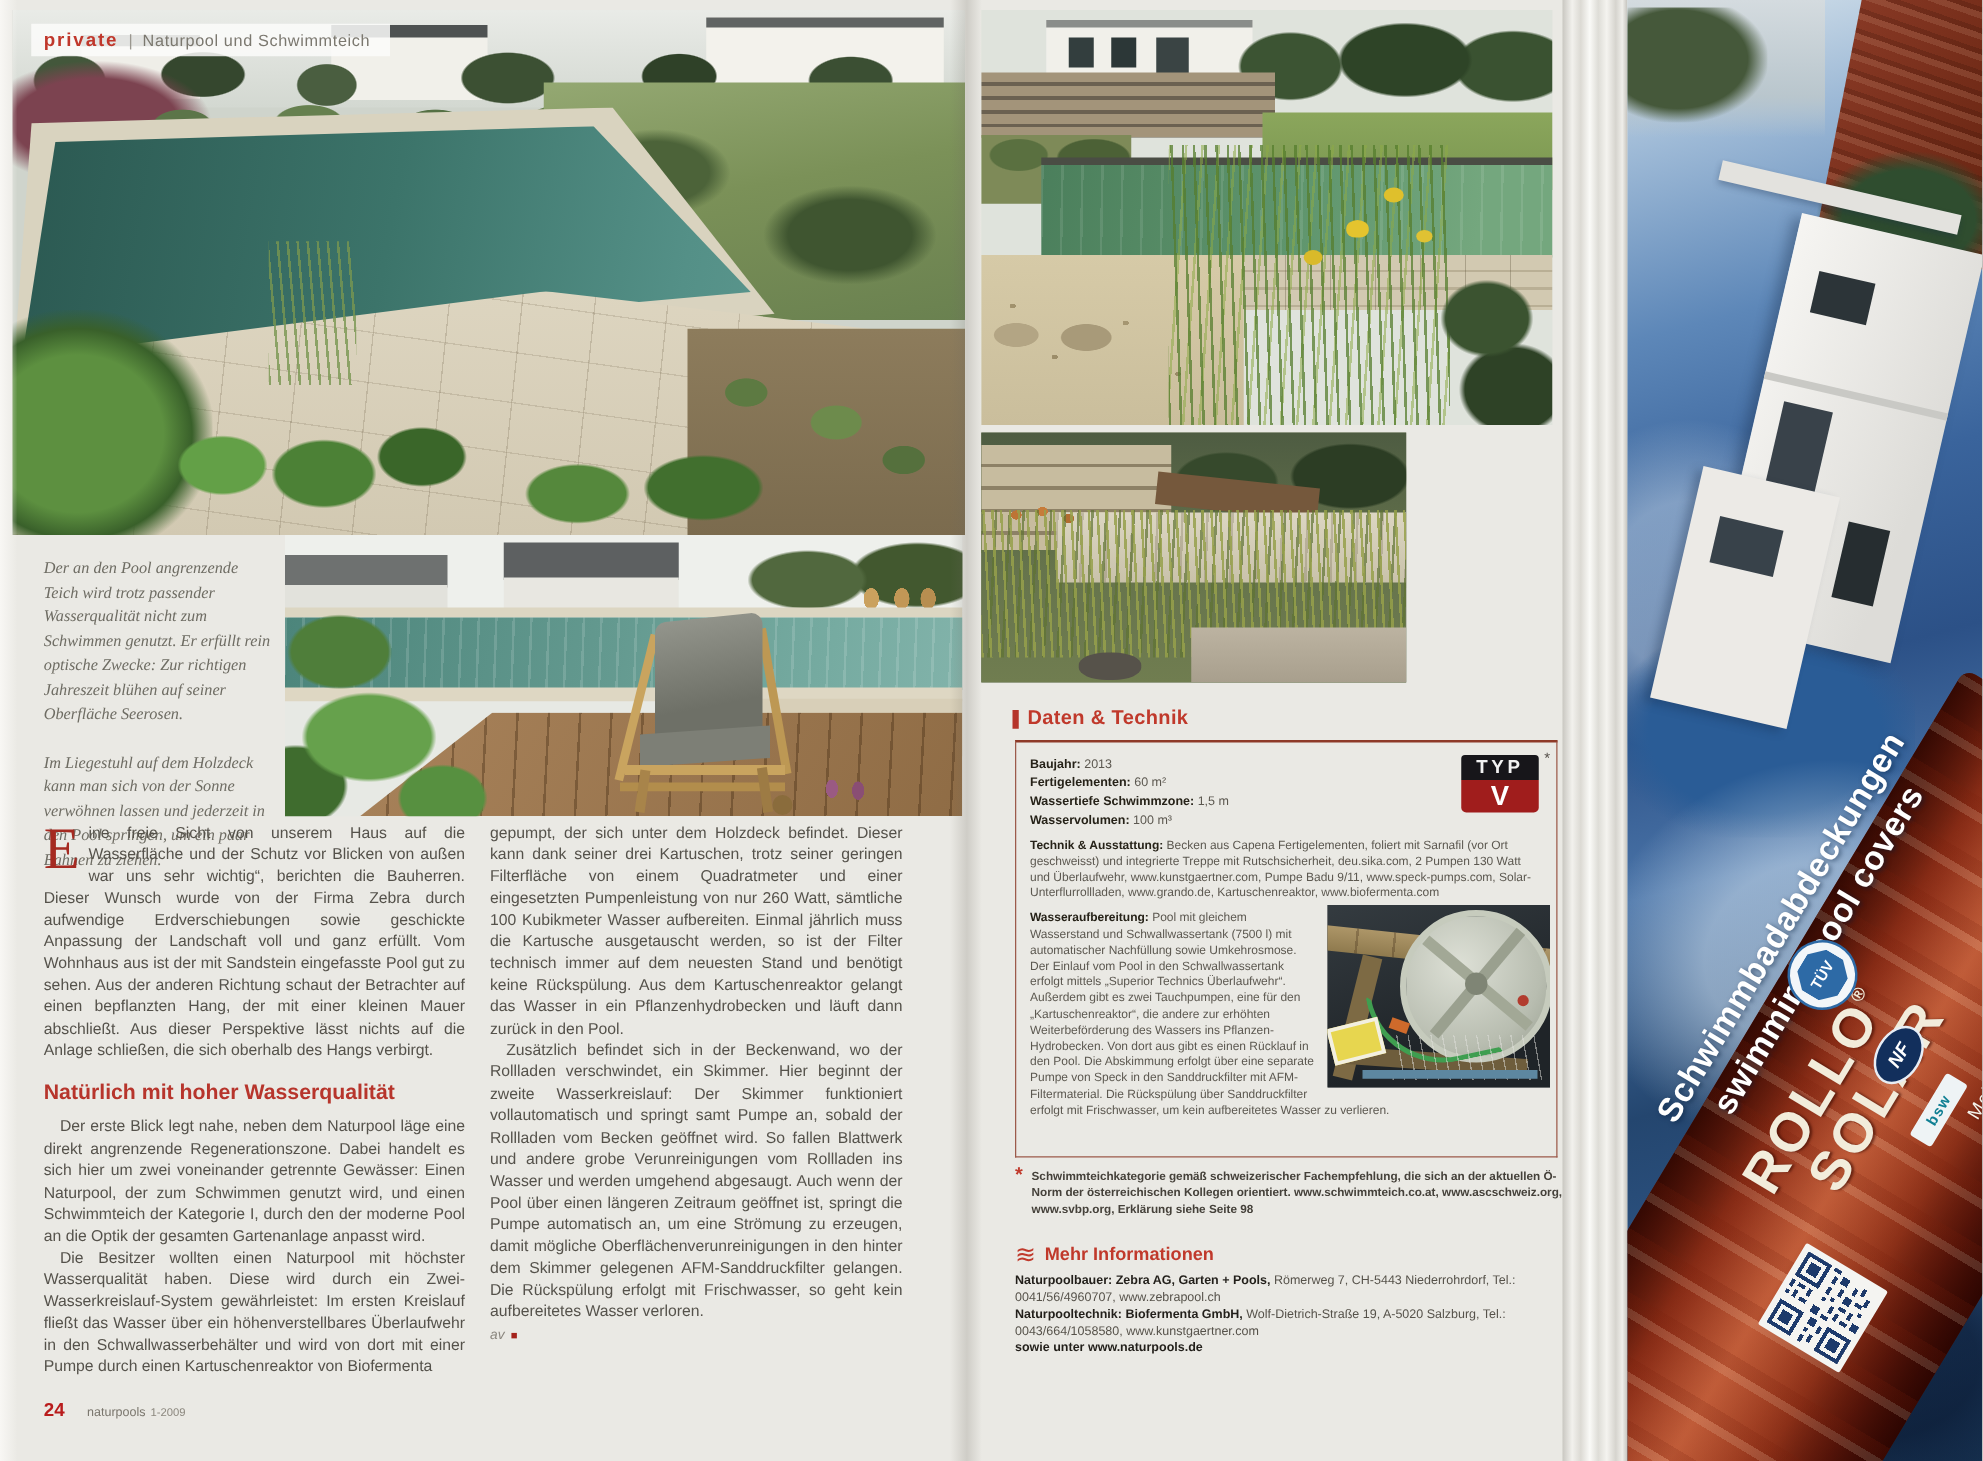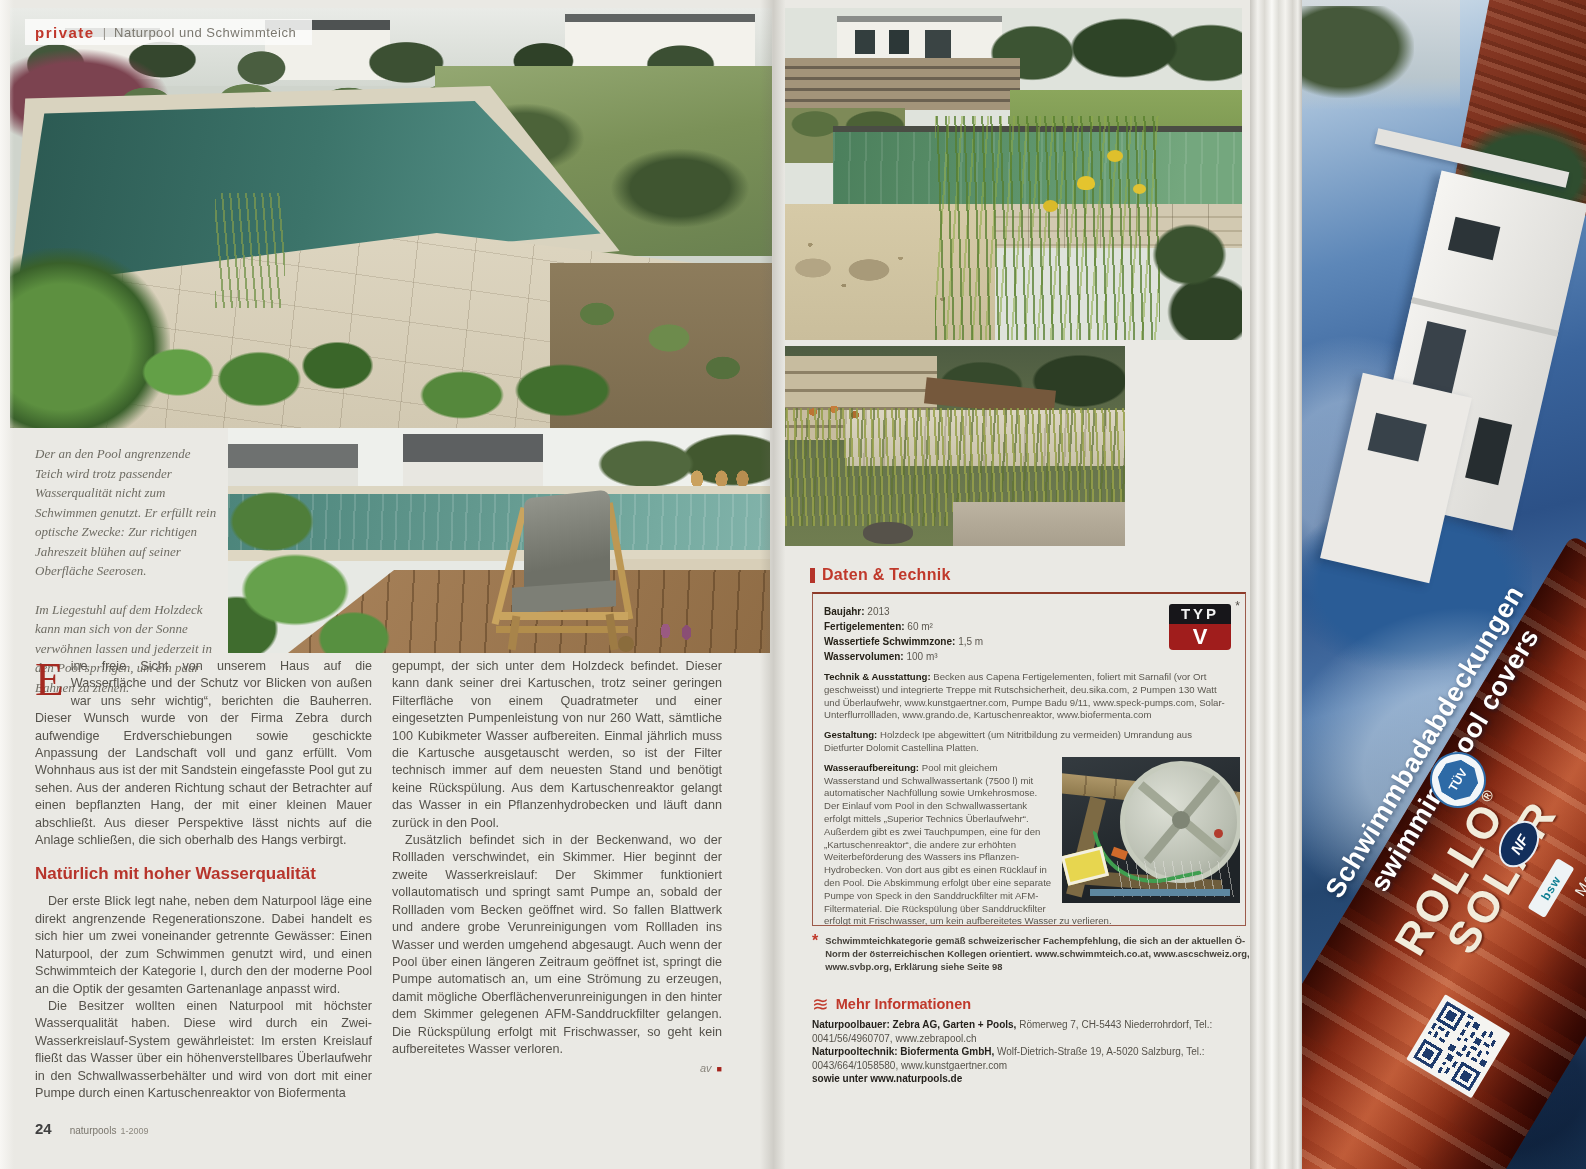--- a/index.html
+++ b/index.html
@@ -66,24 +66,24 @@
   
   .caption{left:35px;top:444px;width:182px;font-family:"Liberation Serif",serif;font-style:italic;font-size:13px;line-height:19.5px;color:#6e6c63;}
   .caption p{margin:0;}
   .caption p + p{margin-top:19px;}
   .col1{left:35px;top:658px;width:337px;}
   .col2{left:392px;top:658px;width:330px;}
   .body-p{font-size:12.6px;line-height:17.4px;text-align:justify;color:#55524b;margin:0;}
   .indent{text-indent:13px;}
   .dropcap{float:left;font-family:"Liberation Serif",serif;font-size:47px;line-height:36px;color:#a52a21;padding:3px 7px 0 0;}
   .subhead{font-size:17px;font-weight:bold;color:#b7352c;margin:15px 0 9px;}
-  .byline{text-align:right;margin-top:4px;font-style:italic;font-size:11px;color:#8a867e;}
+  .byline{margin-top:4px;font-style:italic;font-size:11px;color:#8a867e;}
   .byline-square{color:#a5231c;font-style:normal;font-size:9px;margin-left:5px;}
   .footer{left:35px;top:1120px;}
-  .pageno{font-size:15px;font-weight:bold;color:#404040;}
+  .pageno{font-size:15px;font-weight:bold;color:#b91c1c;}
   .mag{font-size:10px;color:#7a766d;margin-left:18px;}
   .issue{font-size:9px;color:#8c887f;margin-left:4px;}
 
   
   .photo3{left:785px;top:8px;width:457px;height:332px;background:#dfe3dc;}
   .p3-house{left:52px;top:8px;width:165px;height:56px;background:#f1f0ea;border-top:6px solid #8a8d8a;}
   .p3-hw1{left:70px;top:22px;width:20px;height:24px;background:#333e3e;}
   .p3-hw2{left:104px;top:22px;width:20px;height:24px;background:#2c3737;}
   .p3-hw3{left:140px;top:22px;width:26px;height:30px;background:#3a4444;}
   .p3-trees{left:195px;top:-10px;width:262px;height:100px;background:radial-gradient(70px 46px at 20% 55%,#3c5433 56%,rgba(0,0,0,0) 60%),radial-gradient(90px 50px at 55% 50%,#2e4427 56%,rgba(0,0,0,0) 60%),radial-gradient(80px 48px at 88% 55%,#3a5231 56%,rgba(0,0,0,0) 60%);}
@@ -317,21 +317,20 @@
     <div class="typ-badge">
       <div class="typ-top">TYP</div>
       <div class="typ-bottom">V</div>
       <span class="typ-star">*</span>
     </div>
     <div class="dt-row"><span class="dt-label">Baujahr:</span> <span class="dt-val">2013</span></div>
     <div class="dt-row"><span class="dt-label">Fertigelementen:</span> <span class="dt-val">60 m²</span></div>
     <div class="dt-row"><span class="dt-label">Wassertiefe Schwimmzone:</span> <span class="dt-val">1,5 m</span></div>
     <div class="dt-row"><span class="dt-label">Wasservolumen:</span> <span class="dt-val">100 m³</span></div>
     <p class="dt-sec"><span class="dt-label">Technik &amp; Ausstattung:</span> <span>Becken aus Capena Fertigelementen, foliert mit Sarnafil (vor Ort geschweisst) und integrierte Treppe mit Rutschsicherheit, deu.sika.com, 2 Pumpen 130 Watt und Überlaufwehr, www.kunstgaertner.com, Pumpe Badu 9/11, www.speck-pumps.com, Solar-Unterflurrollladen, www.grando.de, Kartuschenreaktor, www.biofermenta.com</span></p>
-    <p class="dt-sec"><span class="dt-label">Gestaltung:</span> <span>Holzdeck Ipe abgewittert (um Nitritbildung zu vermeiden) Umrandung aus Dietfurter Dolomit Castellina Platten.</span></p>
     <div class="p5wrap">
       <div class="photo5">
         <div class="ab p5-bg"></div>
         <div class="ab p5-beam1"></div>
         <div class="ab p5-beam2"></div>
         <div class="ab p5-beam3"></div>
         <div class="ab p5-disc"></div>
         <div class="ab p5-cr1"></div>
         <div class="ab p5-cr2"></div>
         <div class="ab p5-hub"></div>

